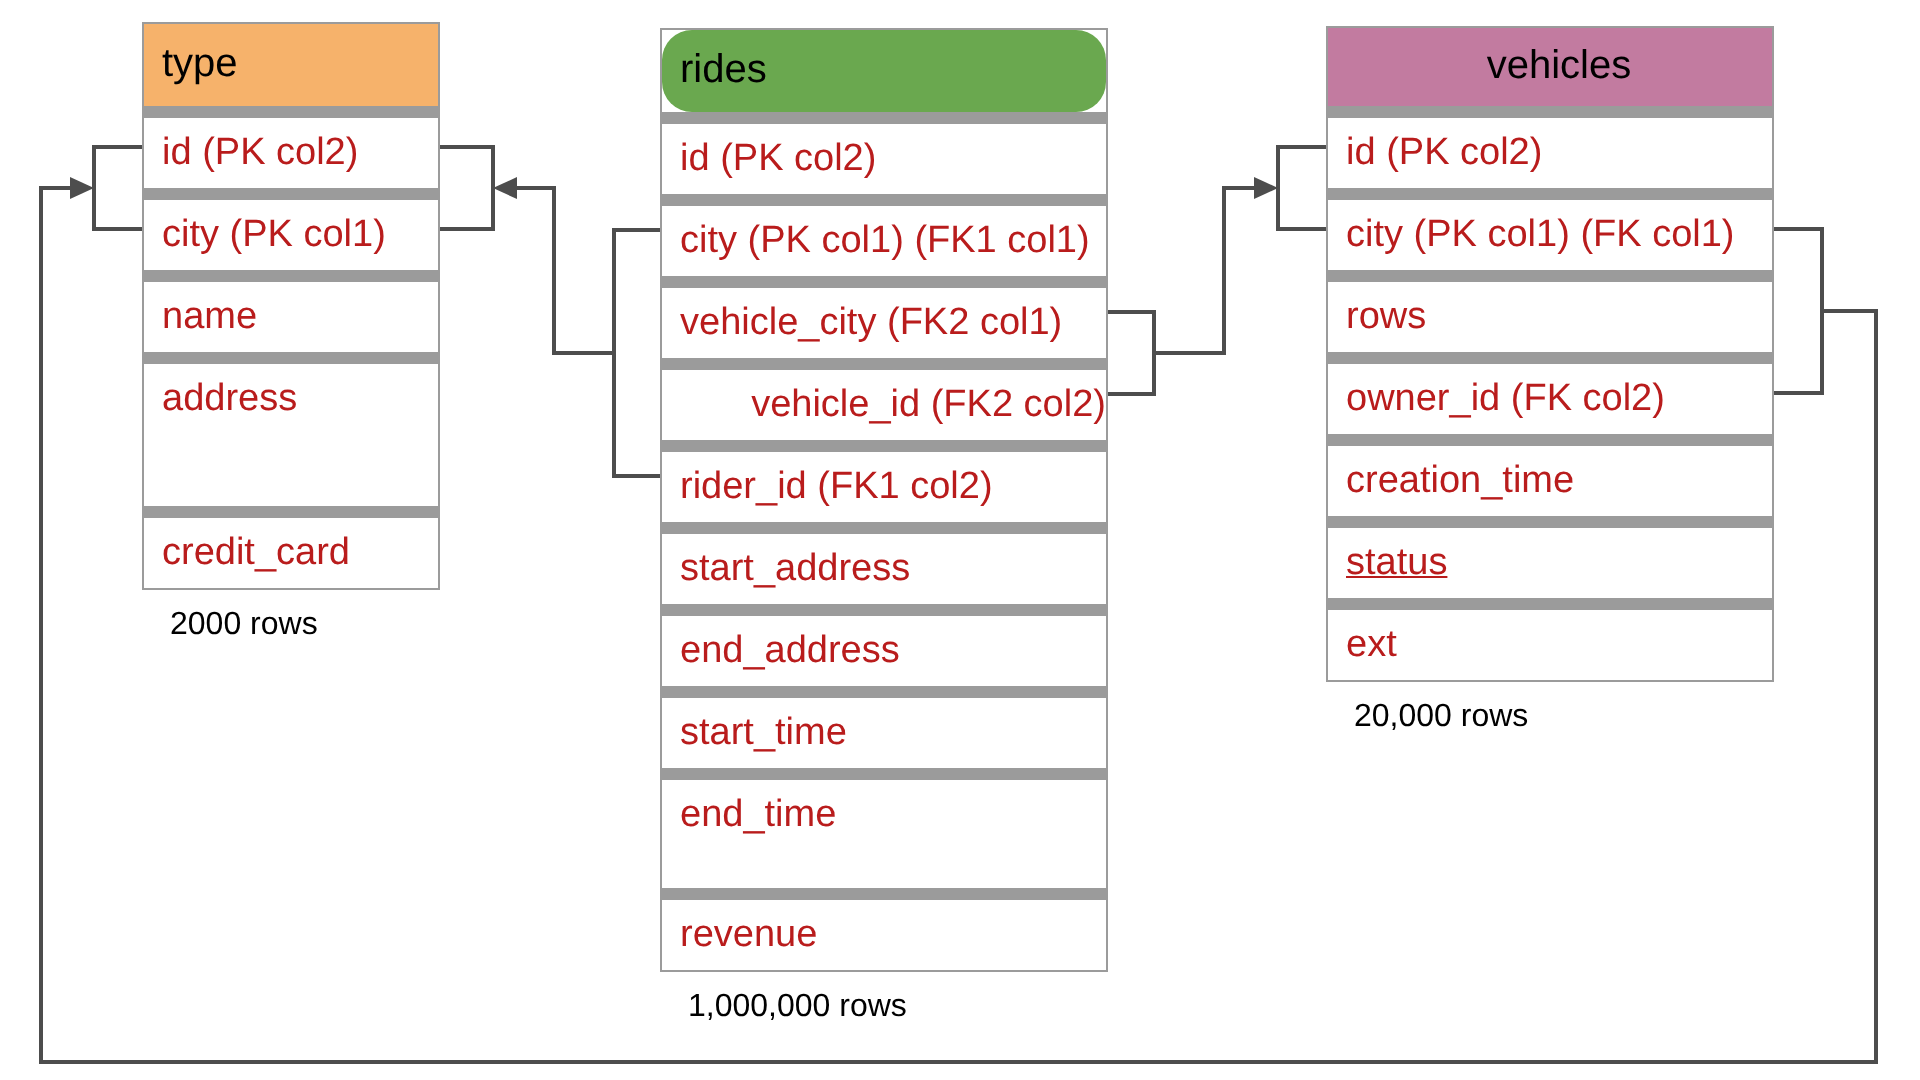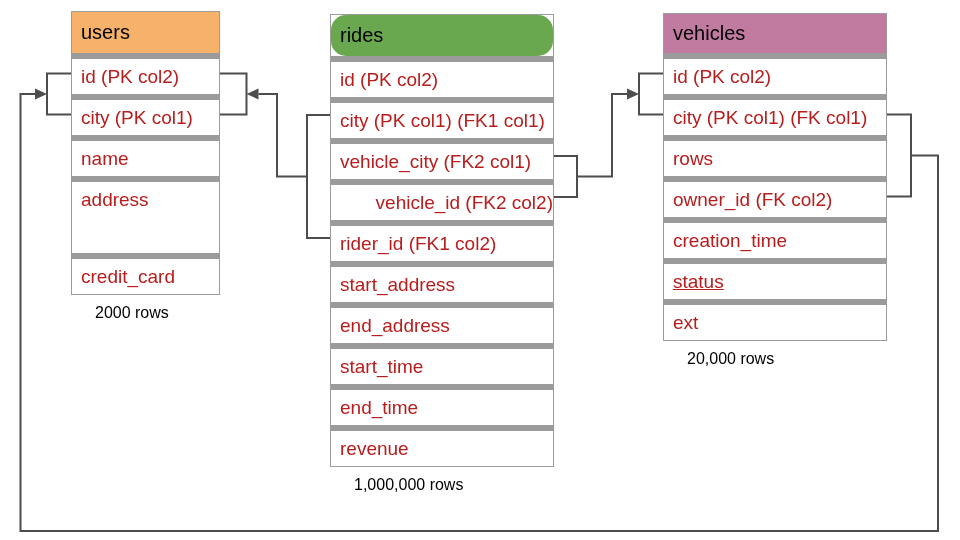--- a/index.html
+++ b/index.html
@@ -37,21 +37,21 @@
     padding-left: 9px;
     box-sizing: border-box;
     font-size: 19px;
     color: #b91c1c;
     background: #ffffff;
     white-space: nowrap;
     overflow: hidden;
   }
   .tbl-caption {
     margin-top: 9px;
-    margin-left: 24px;
+    margin-left: 14px;
     font-size: 16px;
     color: #000000;
     white-space: nowrap;
   }
   #connector-layer {
     position: absolute;
     left: 0;
     top: 0;
     pointer-events: none;
   }
@@ -60,21 +60,21 @@
   }
 </style>
 </head>
 <body>
 
 <div id="canvas" style="width: 960px; height: 540px; background: rgb(255, 255, 255);">
 
   <div class="tbl" style="left: 71px; top: 11px; width: 149px;">
     <div class="tbl-box" style="border-color: rgb(155, 155, 155);">
       <div class="tbl-header" style="background: rgb(246, 178, 107); height: 41px;">
-        <span>users</span>
+        <span>type</span>
       </div>
       <div class="tbl-rows">
           <div class="tbl-row" style="height: 41px; border-top-color: rgb(155, 155, 155);">
             <span>id (PK col2)</span>
           </div>
           <div class="tbl-row" style="height: 41px; border-top-color: rgb(155, 155, 155);">
             <span>city (PK col1)</span>
           </div>
           <div class="tbl-row" style="height: 41px; border-top-color: rgb(155, 155, 155);">
             <span>name</span>
@@ -116,31 +116,31 @@
           </div>
           <div class="tbl-row" style="height: 41px; border-top-color: rgb(155, 155, 155);">
             <span>end_address</span>
           </div>
           <div class="tbl-row" style="height: 41px; border-top-color: rgb(155, 155, 155);">
             <span>start_time</span>
           </div>
           <div class="tbl-row" style="height: 41px; border-top-color: rgb(155, 155, 155);">
             <span>end_time</span>
           </div>
-          <div class="tbl-row" style="height: 41px; border-top-color: rgb(155, 155, 155);">
+          <div class="tbl-row" style="height: 41px; border-top-color: rgb(155, 155, 155); margin-top: 19px;">
             <span>revenue</span>
           </div>
         </div>
     </div>
     <div class="tbl-caption">1,000,000 rows</div>
   </div>
 
   <div class="tbl" style="left: 663px; top: 13px; width: 224px;">
     <div class="tbl-box" style="border-color: rgb(155, 155, 155);">
-      <div class="tbl-header" style="background: rgb(194, 123, 160); height: 39px;">
+      <div class="tbl-header" style="background: rgb(194, 123, 160); height: 39px; justify-content: center;">
         <span>vehicles</span>
       </div>
       <div class="tbl-rows">
           <div class="tbl-row" style="height: 41px; border-top-color: rgb(155, 155, 155);">
             <span>id (PK col2)</span>
           </div>
           <div class="tbl-row" style="height: 41px; border-top-color: rgb(155, 155, 155);">
             <span>city (PK col1) (FK col1)</span>
           </div>
           <div class="tbl-row" style="height: 41px; border-top-color: rgb(155, 155, 155);">

